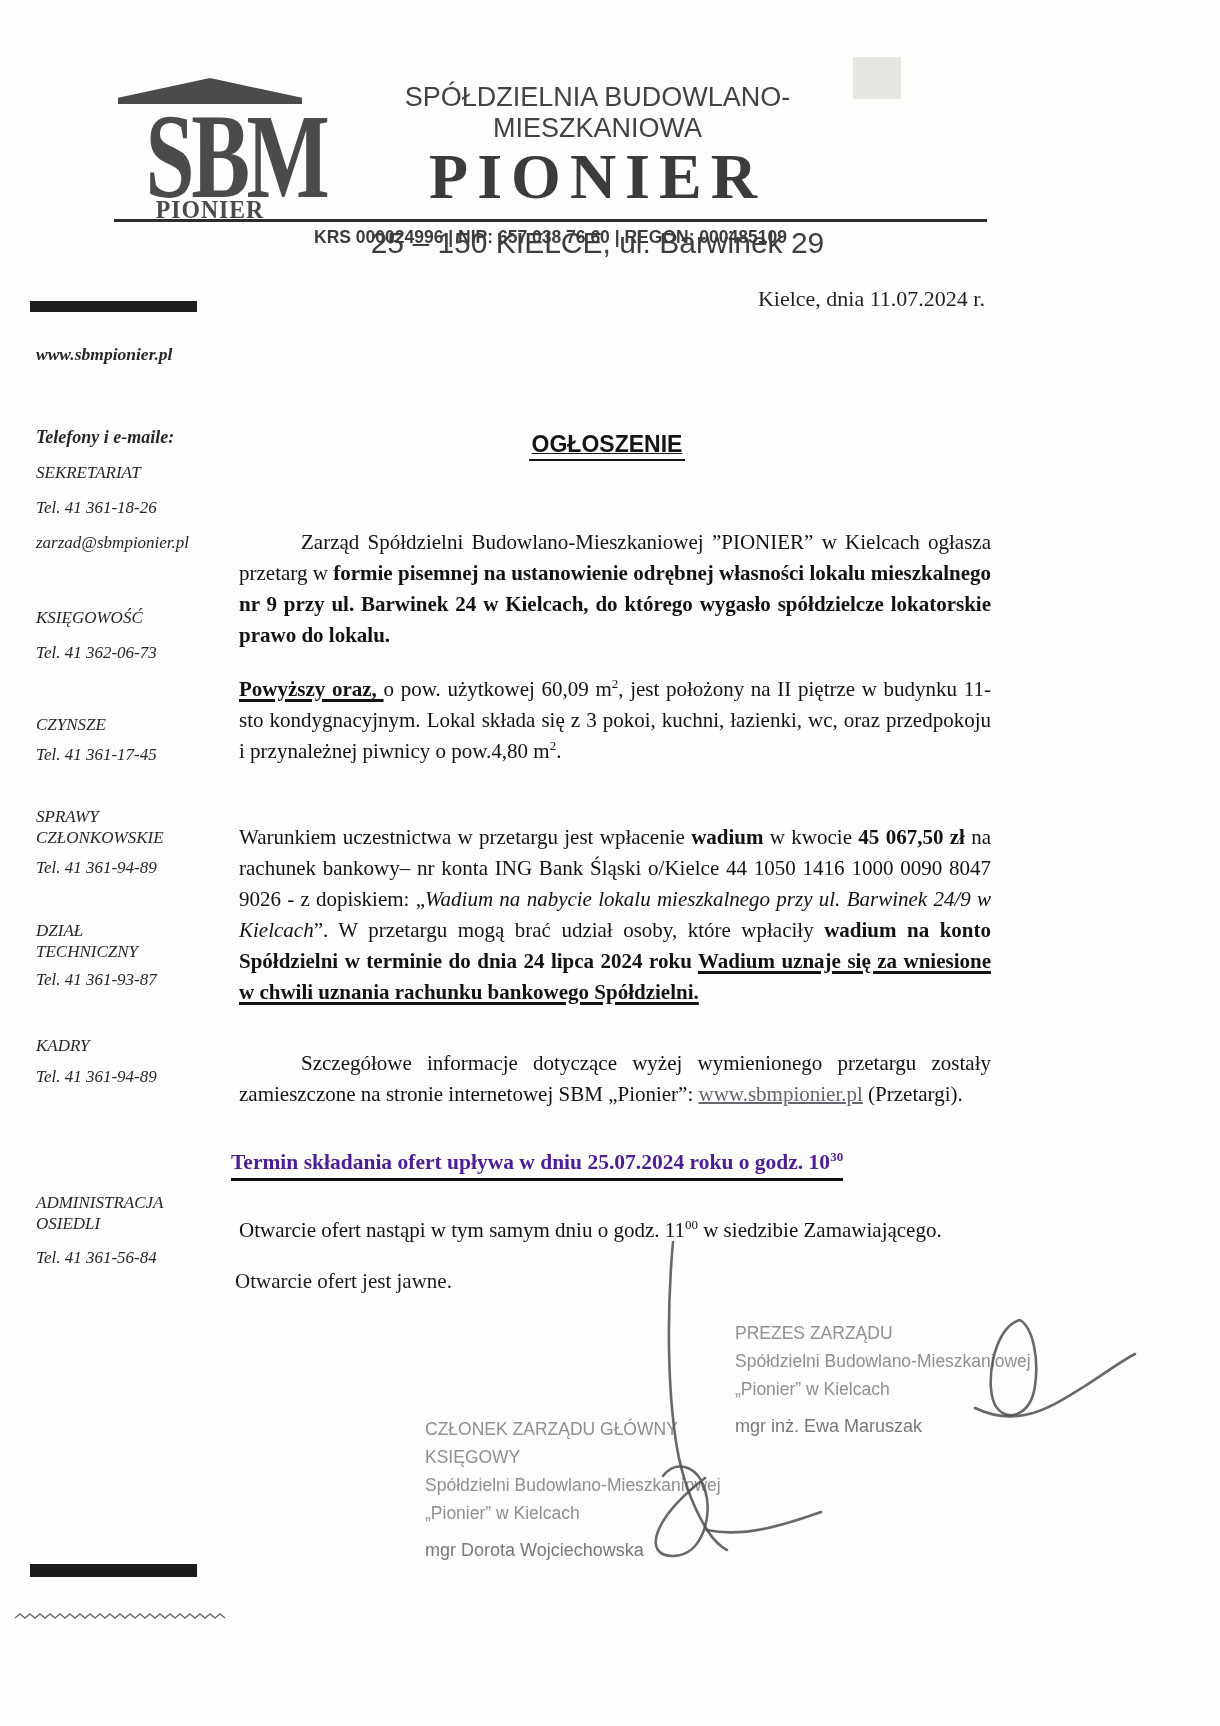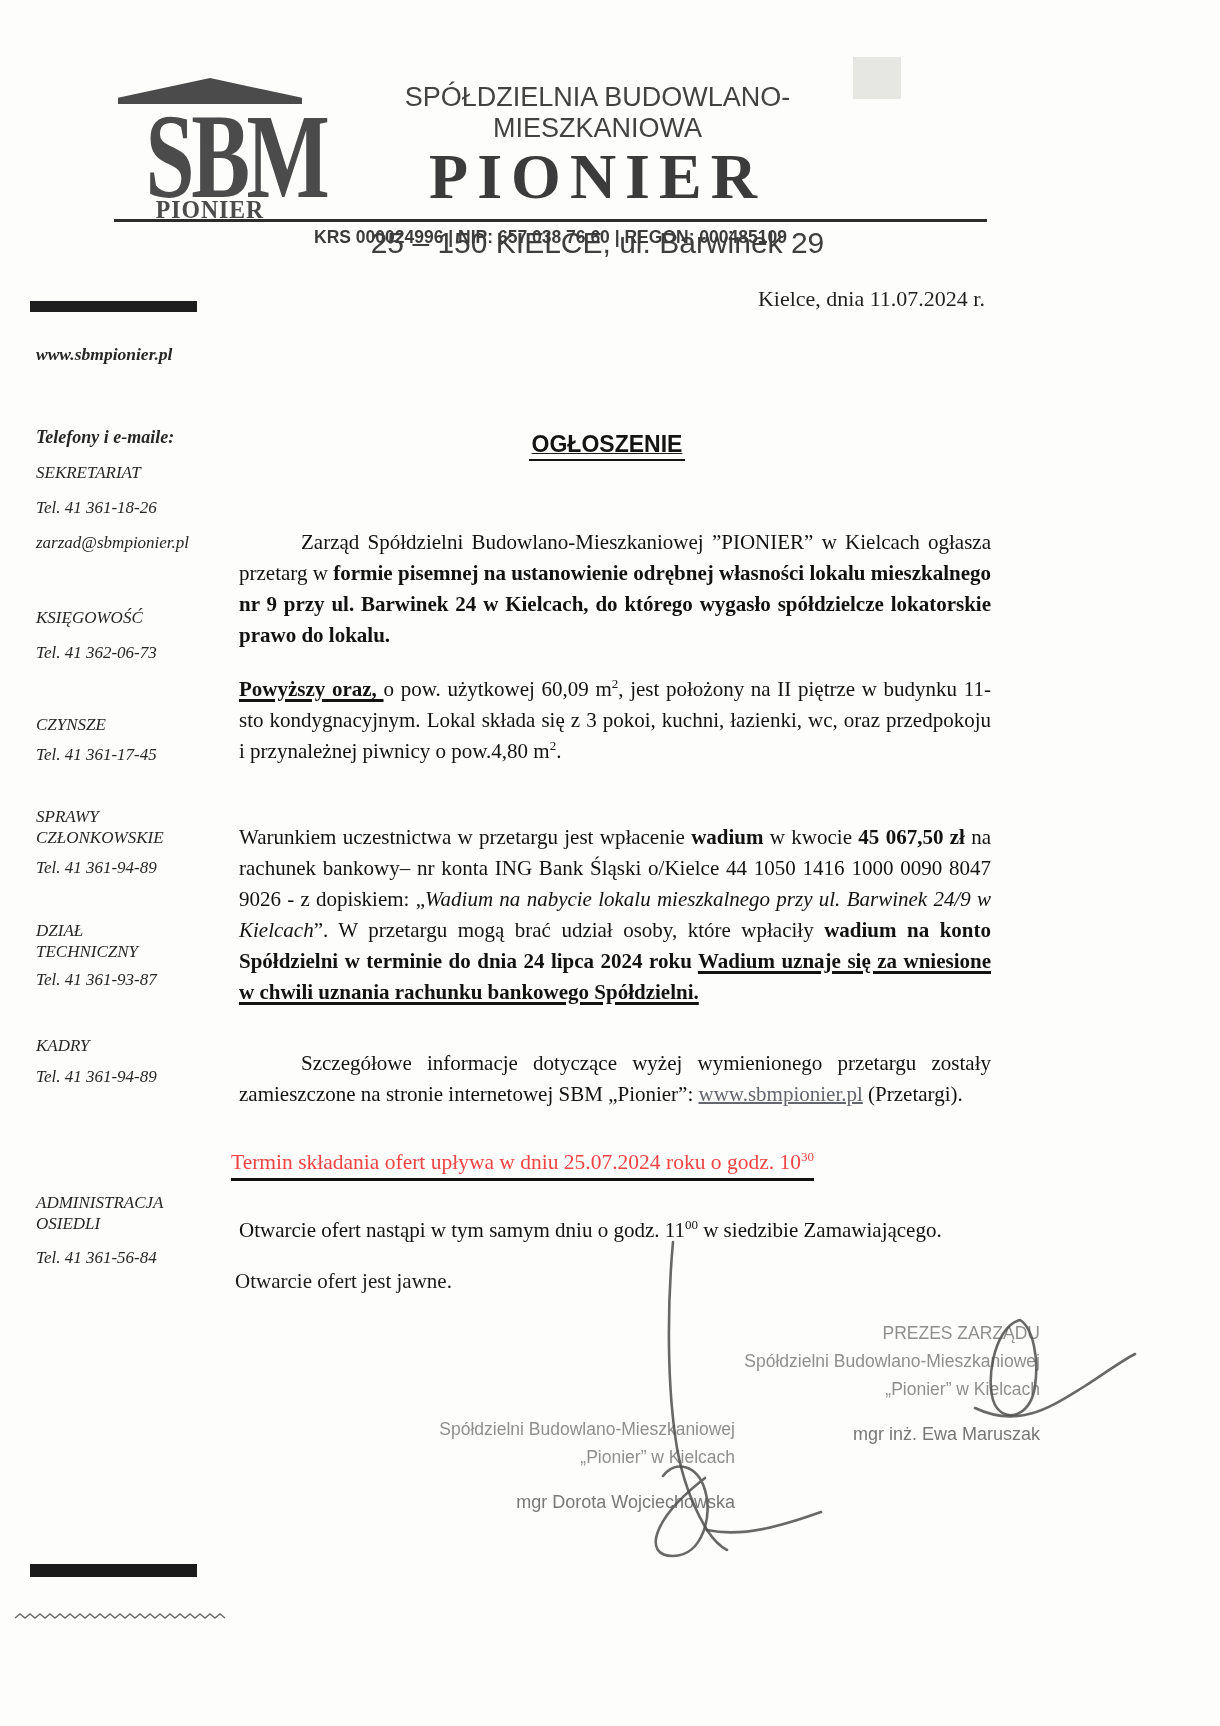--- a/index.html
+++ b/index.html
@@ -39,37 +39,37 @@
 
   
   .main { position:absolute; left:231px; top:0; width:752px; height:1726px; }
   .title-wrap { position:absolute; top:431px; left:0; width:100%; text-align:center;text-decoration:underline; }
   .title-text { font-family:"Liberation Sans", sans-serif; font-weight:700; font-size:23px;
                 color:#151515; border-bottom:2.5px solid #151515; padding:0 3px 2px; }
   .p { position:absolute; left:0; width:752px; text-align:justify; font-size:21px;
        line-height:31px; color:#121212; margin:8px; }
   .indent { text-indent:62px; }
   .p1 { top:519px; } .p2 { top:666px; } .p3 { top:814px; } .p4 { top:1040px; }
-  .termin { position:absolute; top:1150px; left:0; font-size:21.5px; font-weight:400;
-            color:#ef4444; border-bottom:3px solid #101010; padding-bottom:3px;
+  .termin { position:absolute; top:1150px; left:0; font-size:21.5px; font-weight:700;
+            color:#4c1d95; border-bottom:3px solid #101010; padding-bottom:3px;
             display:inline-block; margin:0; }
   .p6a { top:1207px; } .p6b { position:absolute; top:1265px; left:0; font-size:21px; margin:4px; }
 
   .b { font-weight:700; }
   .i { font-style:italic; }
   .u { text-decoration:underline; text-decoration-thickness:2.5px; text-underline-offset:3px; }
   .sup { vertical-align:super; font-size:13px; line-height:0; }
   .link { color:#63666e; text-decoration:underline; text-decoration-thickness:1.5px; cursor:pointer; }
 
   
   .sig { position:absolute; font-family:"Liberation Sans", sans-serif; color:#8f8f8f;
-         text-align:right; line-height:28px; font-size:17.5px; }
+         text-align:left; line-height:28px; font-size:17.5px; }
   .sig-right { left:735px; top:1319px; width:305px; }
   .sig-left  { left:425px; top:1415px; width:310px; }
-  .sig .name { margin-top:17px; color:#787878; font-size:18px; }
+  .sig .name { margin-top:9px; color:#787878; font-size:18px; }
   .sigsvg { position:absolute; overflow:visible; }
   .sigsvg path { fill:none; stroke:#4d4d4d; stroke-width:2.6; stroke-linecap:round; opacity:.85; }
   .sig-svg-right { left:935px; top:1316px; }
   .sig-svg-left  { left:555px; top:1238px; }
 </style>
 </head>
 <body>
 
 <div class="page">
 
@@ -139,20 +139,21 @@
     <div>Spółdzielni Budowlano-Mieszkaniowej</div>
     <div>„Pionier” w Kielcach</div>
     <div class="name">mgr inż. Ewa Maruszak</div>
   </div>
   <svg class="sigsvg sig-svg-right" width="210" height="125" viewBox="0 0 210 125">
     <path d="M85 4 C 58 10, 48 74, 62 92 C 74 107, 96 98, 100 70 C 104 42, 98 12, 85 4"></path>
     <path d="M40 92 C 86 114, 120 88, 150 70 C 170 57, 188 44, 200 38"></path>
   </svg>
 
   <div class="sig sig-left">
+    <div>CZŁONEK ZARZĄDU GŁÓWNY KSIĘGOWY</div>
     <div>Spółdzielni Budowlano-Mieszkaniowej</div>
     <div>„Pionier” w Kielcach</div>
     <div class="name">mgr Dorota Wojciechowska</div>
   </div>
   <svg class="sigsvg sig-svg-left" width="300" height="330" viewBox="0 0 300 330">
     <path d="M118 4 C 112 70, 112 150, 122 210 C 128 244, 140 272, 152 292 C 158 301, 164 308, 172 312"></path>
     <path d="M150 240 C 96 282, 88 318, 118 318 C 148 318, 158 276, 150 252 C 142 226, 120 222, 108 238"></path>
     <path d="M152 292 C 190 300, 232 286, 266 274"></path>
   </svg>
 

